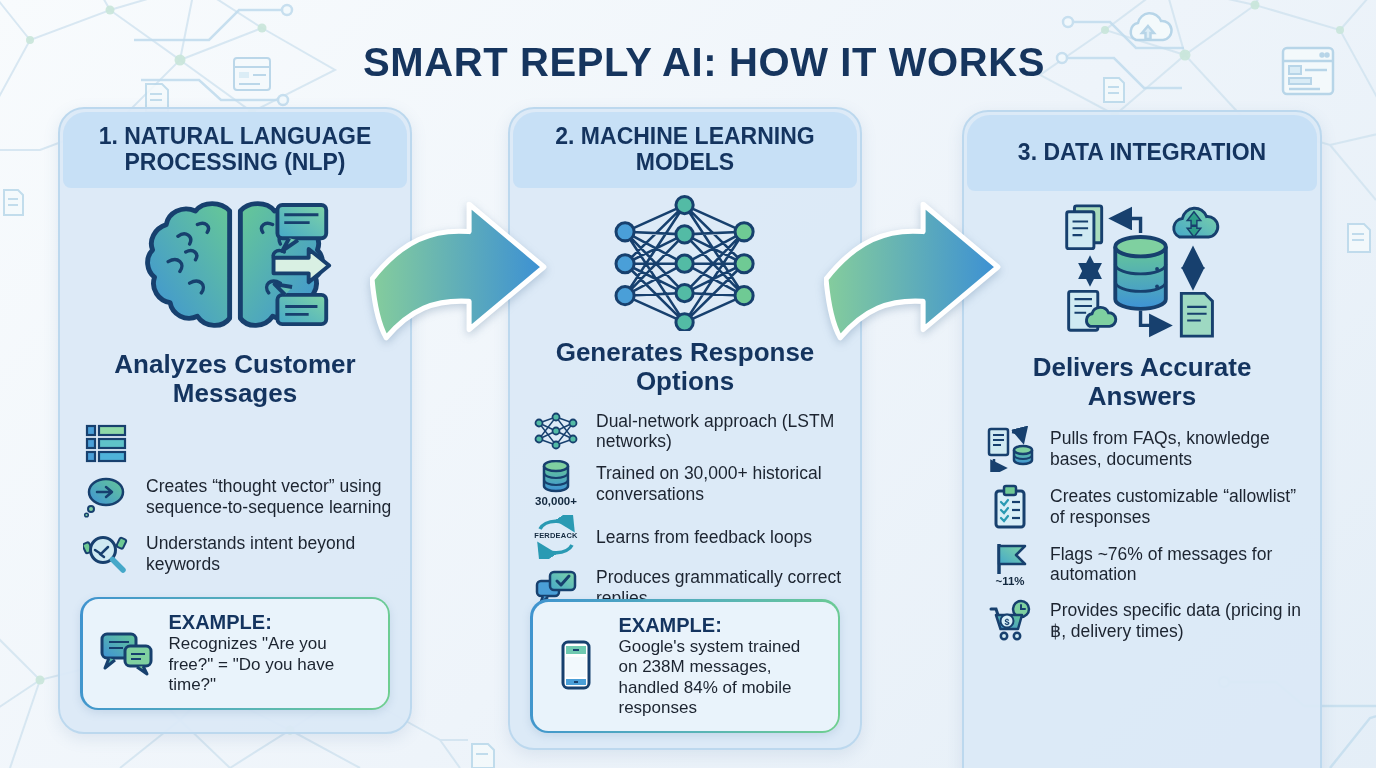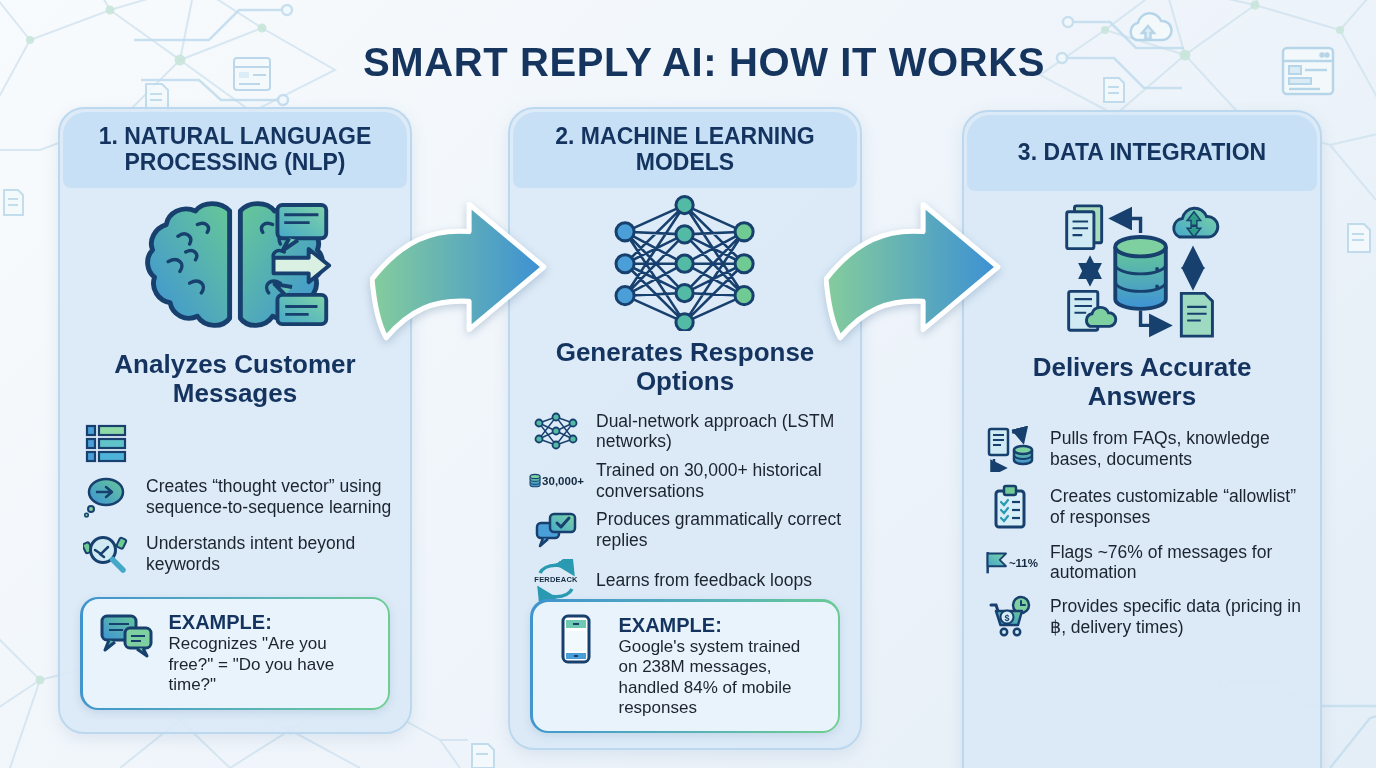--- a/index.html
+++ b/index.html
@@ -39,41 +39,41 @@
 
   .subtitle {
     margin:6px 22px 14px; text-align:center;
     font-size:26px; font-weight:800; color:#14345f; line-height:1.13;
   }
 
   .bullets { list-style:none; margin:0; padding:0 16px 0 18px; }
   .bullet  { display:flex; align-items:center; gap:12px; margin-bottom:12px; }
   .card2 .bullet { margin-bottom:8px; }
   .bicon {
-    width:56px; flex:0 0 56px; display:flex; flex-direction:row;
-    align-items:center; justify-content:center; position:relative;
+    width:56px; flex:0 0 56px; display:flex; flex-direction:column;
+    align-items:center; justify-content:flex-start; position:relative;
   }
   .icon-label { font-size:11.5px; font-weight:800; color:#13293f; margin-top:1px; white-space:nowrap; }
   .feedback-label {
     position:absolute; top:16px; left:50%; transform:translateX(-50%);
     font-size:7.5px; font-weight:800; color:#13293f; letter-spacing:.2px;
   }
   .btext { font-size:17.5px; color:#1c2430; line-height:1.18; }
 
   .example {
     position:absolute; left:20px; right:20px;
     background:linear-gradient(100deg,#3f93cf 0%,#57b2b8 55%,#6fcf8f 100%);
     padding:2.5px; border-radius:18px;
     box-shadow:0 3px 9px rgba(90,130,170,.18);
   }
   .card1 .example { bottom:22px; }
   .card2 .example { bottom:15px; }
   .example-inner {
     background:#e9f3fb; border-radius:15.5px; padding:12px 14px;
-    display:flex; align-items:flex-start; gap:14px;
+    display:flex; align-items:center; gap:14px;
   }
   .ex-icon { flex:0 0 58px; display:flex; justify-content:center; }
   .ex-label { font-size:20px; font-weight:800; color:#14345f; }
   .ex-text  { font-size:17px; color:#1c2430; line-height:1.2; }
 
   .flow-arrow { position:absolute; width:182px; height:164px; filter:drop-shadow(0 3px 4px rgba(60,100,140,.28)); }
   .arrow1 { left:370px; top:186px; }
   .arrow2 { left:824px; top:186px; }
 </style>
 </head>
@@ -340,38 +340,38 @@
             <path d="M5,6 v20 a12,5 0 0 0 24,0 v-20" fill="url(#gV)" stroke="#17406e" stroke-width="2.5"></path>
             <ellipse cx="17" cy="6" rx="12" ry="5" fill="#7fd0a0" stroke="#17406e" stroke-width="2.5"></ellipse>
             <path d="M5,13 a12,5 0 0 0 24,0 M5,20 a12,5 0 0 0 24,0" fill="none" stroke="#17406e" stroke-width="2.2"></path>
           </svg>
           <span class="icon-label">30,000+</span>
         </span>
         <span class="btext">Trained on 30,000+ historical conversations</span>
       </li>
       <li class="bullet">
         <span class="bicon">
+          <svg width="50" height="44" viewBox="0 0 50 44">
+            <path d="M9,14 A17,11 0 0 1 41,13" stroke="#2a9ab3" stroke-width="3.5" fill="none" marker-end="url(#arrT)"></path>
+            <path d="M41,30 A17,11 0 0 1 9,31" stroke="#2a9ab3" stroke-width="3.5" fill="none" marker-end="url(#arrT)"></path>
+          </svg>
+          <span class="feedback-label">FERDEACK</span>
+        </span>
+        <span class="btext">Learns from feedback loops</span>
+      </li>
+      <li class="bullet">
+        <span class="bicon">
           <svg width="44" height="38" viewBox="0 0 44 38">
             <rect x="3" y="12" width="22" height="15" rx="4" fill="#4a9fd8" stroke="#17406e" stroke-width="2.5"></rect>
             <path d="M9,27 l-3,8 8,-7" fill="#4a9fd8" stroke="#17406e" stroke-width="2.5" stroke-linejoin="round"></path>
             <rect x="16" y="3" width="25" height="18" rx="4" fill="url(#gTeal)" stroke="#17406e" stroke-width="2.5"></rect>
             <path d="M23,12 l4,4 8,-9" stroke="#17406e" stroke-width="3" fill="none" stroke-linecap="round" stroke-linejoin="round"></path>
           </svg>
         </span>
         <span class="btext">Produces grammatically correct replies</span>
-      </li>
-      <li class="bullet">
-        <span class="bicon">
-          <svg width="50" height="44" viewBox="0 0 50 44">
-            <path d="M9,14 A17,11 0 0 1 41,13" stroke="#2a9ab3" stroke-width="3.5" fill="none" marker-end="url(#arrT)"></path>
-            <path d="M41,30 A17,11 0 0 1 9,31" stroke="#2a9ab3" stroke-width="3.5" fill="none" marker-end="url(#arrT)"></path>
-          </svg>
-          <span class="feedback-label">FERDEACK</span>
-        </span>
-        <span class="btext">Learns from feedback loops</span>
       </li>
     </ul>
 
     <div class="example">
       <div class="example-inner">
         <span class="ex-icon">
           <svg width="46" height="52" viewBox="0 0 46 52">
             <rect x="10" y="2" width="26" height="46" rx="5" fill="#ffffff" stroke="#17406e" stroke-width="3"></rect>
             <rect x="13" y="6" width="20" height="8" fill="#6fc9b0"></rect>
             <rect x="13" y="17" width="20" height="20" fill="#f2f9fd"></rect>

